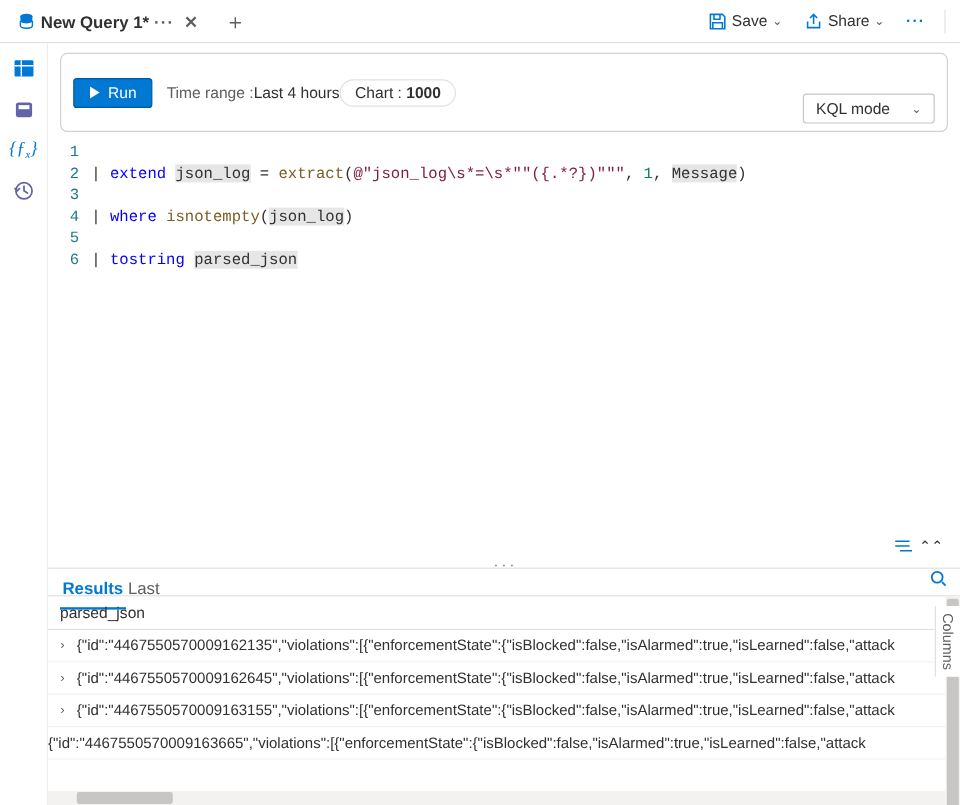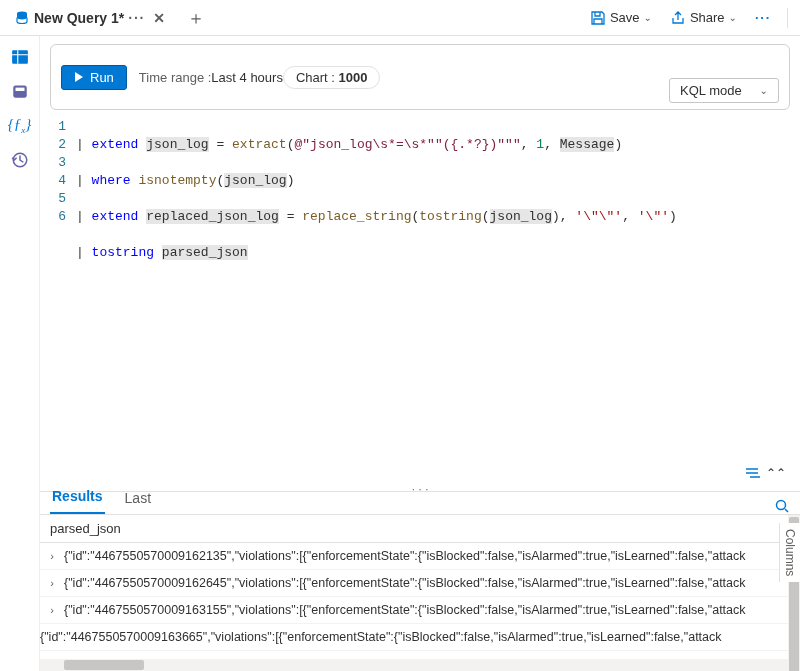--- a/index.html
+++ b/index.html
@@ -54,21 +54,21 @@
   .tok-num { color: #098658; }
   .hl { background: #e6e6e6; }
   .squiggle { text-decoration: underline wavy #d83b01; text-decoration-skip-ink: none; }
 
   
   .midctrl { height: 20px; display: flex; align-items: center; justify-content: flex-end; padding-right: 14px; gap: 6px; color: #0078d4; }
   .midctrl svg { width: 16px; height: 12px; }
   .ellip { text-align: center; color: #605e5c; font-size: 11px; height: 8px; }
 
   
-  .restabs { display: flex; align-items: flex-end; border-top: 1px solid #e1e1e1; border-bottom: 1px solid #e1e1e1; padding: 0 10px; height: 24px; gap: 18px; }
+  .restabs { display: flex; align-items: flex-start; border-top: 1px solid #e1e1e1; border-bottom: 1px solid #e1e1e1; padding: 0 10px; height: 24px; }
   .restab { padding: 8px 2px; font-size: 14px; color: #605e5c; }
   .restab.active { color: #0078d4; border-bottom: 2px solid #0078d4; font-weight: 600; }
   .restabs .spacer { flex: 1; }
   .search-ico { color: #0078d4; }
 
   
   .grid-wrap { flex: 1; display: flex; min-height: 0; position: relative; }
   .grid { flex: 1; overflow: hidden; display: flex; flex-direction: column; }
   .grid-head { padding: 6px 10px; font-size: 13px; color: #323130; border-bottom: 1px solid #e1e1e1; }
   .grid-body { flex: 1; overflow: hidden; }
@@ -162,21 +162,20 @@
         <div>1</div>
         <div>2</div>
         <div>3</div>
         <div>4</div>
         <div>5</div>
         <div>6</div>
       </div>
       <div class="code">
 <div><span class="tok-pipe">| </span><span class="tok-kw">extend</span> <span class="hl">json_log</span> = <span class="tok-fn">extract</span>(<span class="tok-regex">@"json_log\s*=\s*""({.*?})"""</span>, <span class="tok-num">1</span>, <span class="hl">Message</span>)</div>
 <div><span class="tok-pipe">| </span><span class="tok-kw">where</span> <span class="tok-fn">isnotempty</span>(<span class="hl">json_log</span>)</div>
-<div><span class="tok-pipe">| </span><span class="tok-kw">extend</span> <span class="hl">replaced_json_log</span> = <span class="tok-fn">replace_string</span>(<span class="tok-fn">tostring</span>(<span class="hl">json_log</span>), <span class="tok-str">'\"\"'</span>, <span class="tok-str">'\"'</span>)</div>
 <div><span class="tok-pipe">| </span><span class="tok-kw">tostring</span> <span class="hl">parsed_json</span></div>
       </div>
     </div>
 
     <div style="flex:1"></div>
 
     <div class="midctrl">
       <svg viewBox="0 0 16 12">
           <path stroke="#0078d4" stroke-width="1.3" d="M2 2h12 M2 6h12 M6 10h10"></path>
         </svg>

